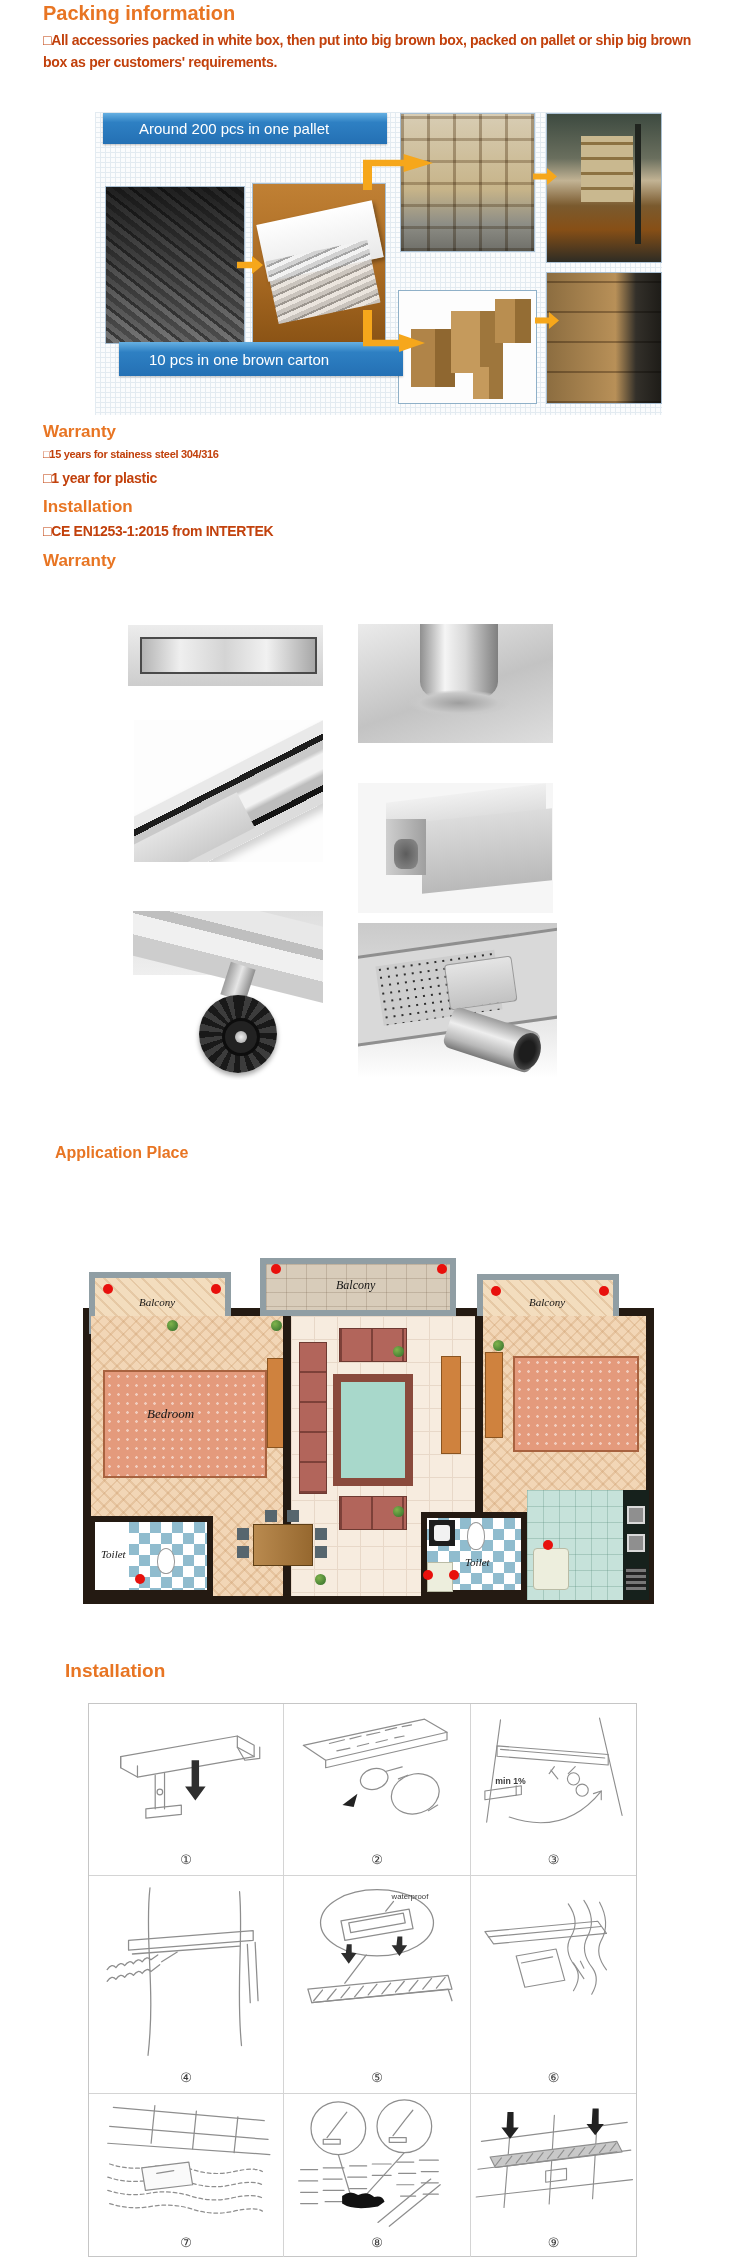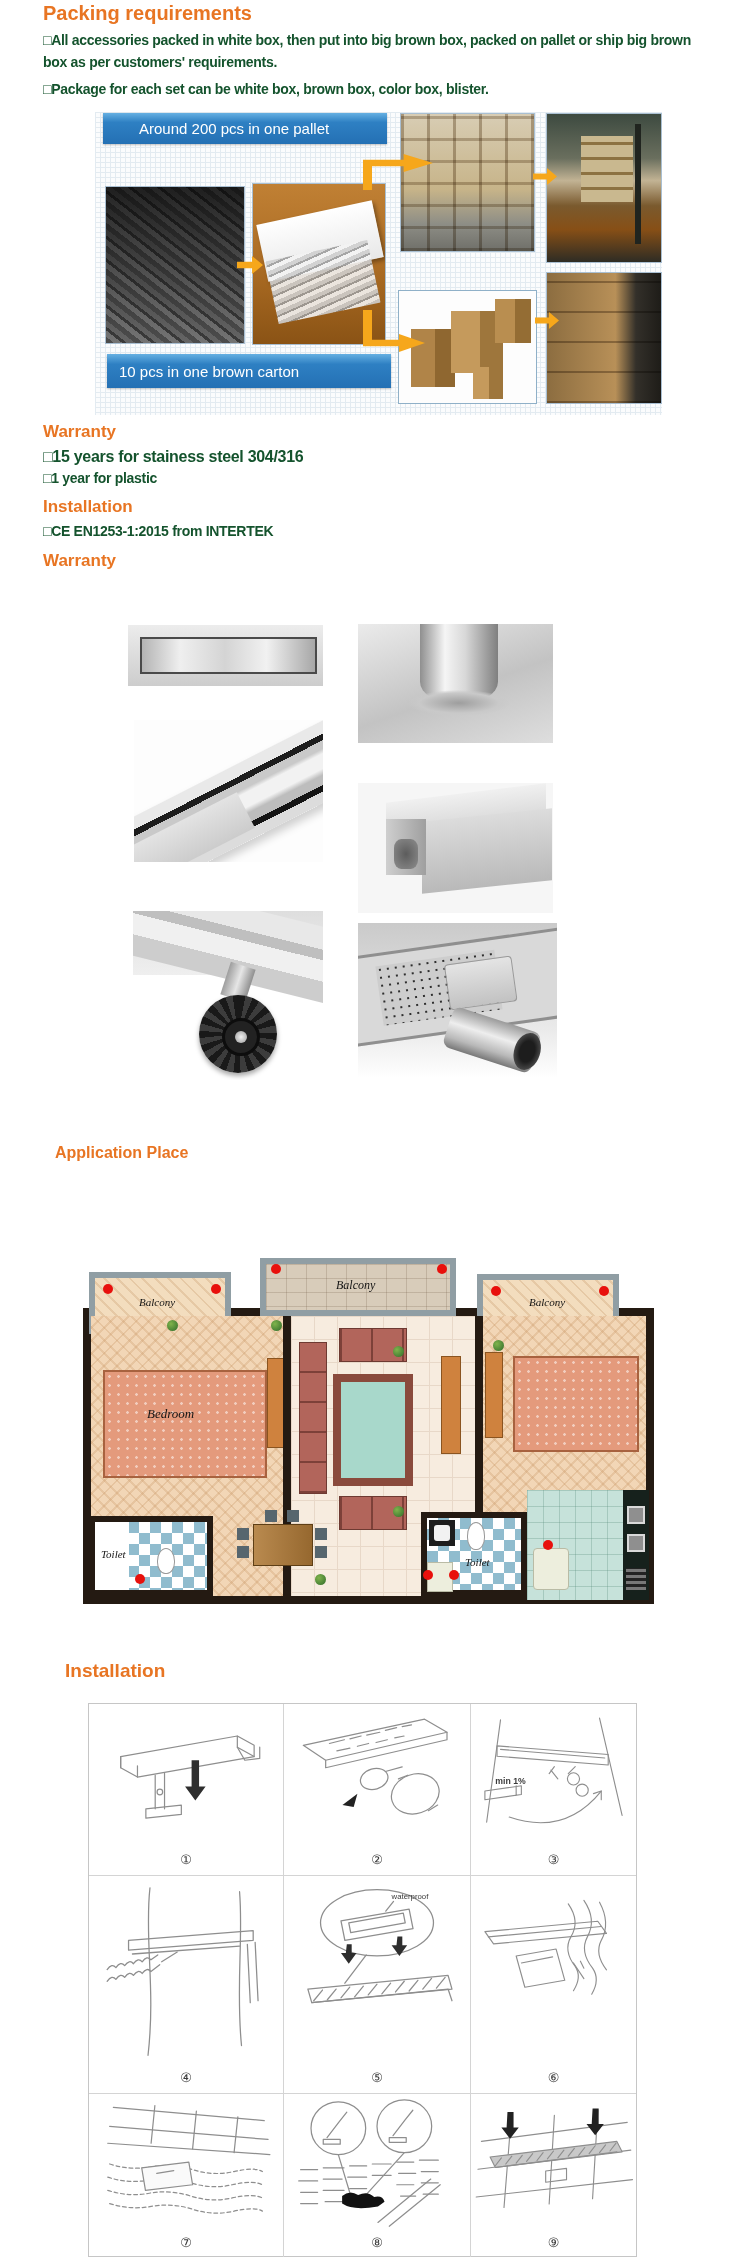--- a/index.html
+++ b/index.html
@@ -2,21 +2,21 @@
 <html><head>
 <meta charset="utf-8">
 <style>
   html,body{margin:0;padding:0;}
   body{font-family:"Liberation Sans",sans-serif;background:#fff;}
   .page{position:relative;width:750px;height:2257px;background:#fff;overflow:hidden;}
   .abs{position:absolute;}
 
   
   .h-orange{color:#E87523;font-weight:bold;margin:0;}
-  .teal{color:#14532d;font-weight:bold;letter-spacing:-0.3px;}
+  .teal{color:#c2410c;font-weight:bold;letter-spacing:-0.3px;}
 
   
   .collage{background-color:#fbfcfd;background-image:linear-gradient(#e3ebf1 1px,transparent 1px),linear-gradient(90deg,#e3ebf1 1px,transparent 1px);background-size:5px 5px;}
   .banner{background:linear-gradient(180deg,#66b0e2 0%,#2e80c3 30%,#2470b4 100%);color:#fff;font-size:15px;display:flex;align-items:center;box-shadow:0 1px 2px rgba(0,0,0,.25);}
   .photo{border:1px solid #a9bfd2;box-sizing:border-box;overflow:hidden;}
   .arrow-r{background:#F6A71B;clip-path:polygon(0 32%,58% 32%,58% 0,100% 50%,58% 100%,58% 68%,0 68%);}
   .vbar{background:#F6A71B;}
 
   
   .dphoto{overflow:hidden;}
@@ -35,24 +35,23 @@
   .inst-cell.last-row{border-bottom:none;}
   .inst-num{position:absolute;bottom:8px;left:0;width:100%;text-align:center;font-size:13px;color:#3a3a3a;}
   .sketch{position:absolute;top:4px;left:0;width:100%;}
   .sk{stroke:#8e8e8e;stroke-width:1.3;fill:none;stroke-linecap:round;stroke-linejoin:round;}
 </style>
 </head>
 <body>
 
 <div class="page">
 
-  <h2 class="h-orange abs" style="left:43px;top:2px;font-size:20px;">Packing requirements</h2>
+  <h2 class="h-orange abs" style="left:43px;top:2px;font-size:20px;">Packing information</h2>
   <div class="abs" style="left:43px;top:29px;width:652px;">
     <p class="teal" style="margin:0;font-size:14px;line-height:22px;">□All accessories packed in white box, then put into big brown box, packed on pallet or ship big brown box as per customers' requirements.</p>
-    <p class="teal" style="margin:5px 0 0 0;font-size:14px;line-height:22px;">□Package for each set can be white box, brown box, color box, blister.</p>
   </div>
 
   <div class="abs collage" style="left:95px;top:112px;width:567px;height:303px;">
     <div class="banner abs" style="left:8px;top:1px;width:284px;height:31px;padding-left:36px;box-sizing:border-box;">
       <span>Around 200 pcs in one pallet</span>
     </div>
 
     <div class="photo abs" style="left:10px;top:74px;width:140px;height:158px;background:repeating-linear-gradient(38deg,#8f8f8f 0 5px,#d9d9d9 5px 10px,#6d6d6d 10px 13px,#bdbdbd 13px 18px),linear-gradient(180deg,#2a2a2a,#888);background-blend-mode:multiply;"></div>
 
     <div class="photo abs" style="left:157px;top:71px;width:134px;height:162px;background:linear-gradient(180deg,#c08034 0%,#a96a22 55%,#8a5315 100%);">
@@ -69,35 +68,35 @@
 
     <div class="photo abs" style="left:303px;top:178px;width:139px;height:114px;background:#fdfdfd;border:1px solid #8fb0c8;">
       <div class="abs" style="left:12px;top:38px;width:44px;height:58px;background:linear-gradient(90deg,#b08448 55%,#8f6730 55%);"></div>
       <div class="abs" style="left:52px;top:20px;width:52px;height:62px;background:linear-gradient(90deg,#c59a5c 55%,#9e763c 55%);"></div>
       <div class="abs" style="left:96px;top:8px;width:36px;height:44px;background:linear-gradient(90deg,#b98e50 55%,#946d34 55%);"></div>
       <div class="abs" style="left:74px;top:76px;width:30px;height:32px;background:linear-gradient(90deg,#c59a5c 55%,#9e763c 55%);"></div>
     </div>
 
     <div class="photo abs" style="left:451px;top:160px;width:116px;height:132px;background:linear-gradient(90deg,#8c6d40 0%,#b89058 60%,#33302a 78%,#1e1c18 100%),repeating-linear-gradient(0deg,rgba(60,40,10,.35) 0 2px,transparent 2px 30px);background-blend-mode:multiply;"></div>
 
-    <div class="banner abs" style="left:12px;top:230px;width:284px;height:34px;padding-left:12px;box-sizing:border-box;margin-top:12px;">
+    <div class="banner abs" style="left:24px;top:230px;width:284px;height:34px;padding-left:30px;box-sizing:border-box;">
       <span>10 pcs in one brown carton</span>
     </div>
 
     <div class="arrow-r abs" style="left:142px;top:144px;width:26px;height:18px;"></div>
     <div class="vbar abs" style="left:268px;top:50px;width:9px;height:28px;"></div>
     <div class="arrow-r abs" style="left:268px;top:42px;width:70px;height:18px;"></div>
     <div class="arrow-r abs" style="left:438px;top:56px;width:24px;height:17px;"></div>
     <div class="vbar abs" style="left:268px;top:198px;width:9px;height:32px;"></div>
     <div class="arrow-r abs" style="left:268px;top:222px;width:62px;height:18px;"></div>
     <div class="arrow-r abs" style="left:440px;top:200px;width:24px;height:17px;"></div>
   </div>
 
   <h3 class="h-orange abs" style="left:43px;top:422px;font-size:17px;">Warranty</h3>
-  <div class="teal abs" style="left:43px;top:448px;font-size:16px;">□15 years for stainess steel 304/316</div>
+  <div class="teal abs" style="left:43px;top:448px;font-size:11px;">□15 years for stainess steel 304/316</div>
   <div class="teal abs" style="left:43px;top:470px;font-size:14px;">□1 year for plastic</div>
 
   <h3 class="h-orange abs" style="left:43px;top:497px;font-size:17px;">Installation</h3>
   <div class="teal abs" style="left:43px;top:523px;font-size:14px;">□CE EN1253-1:2015 from INTERTEK</div>
 
   <h3 class="h-orange abs" style="left:43px;top:551px;font-size:17px;">Warranty</h3>
 
   <div class="dphoto abs" style="left:128px;top:625px;width:195px;height:61px;background:linear-gradient(180deg,#ececec,#cdcdcd);">
     <div class="abs" style="left:12px;top:12px;right:6px;bottom:12px;border:2px solid #4a4a4a;background:linear-gradient(90deg,#b4b4b4,#efefef 22%,#d4d4d4 48%,#f1f1f1 72%,#a7a7a7);"></div>
   </div>

